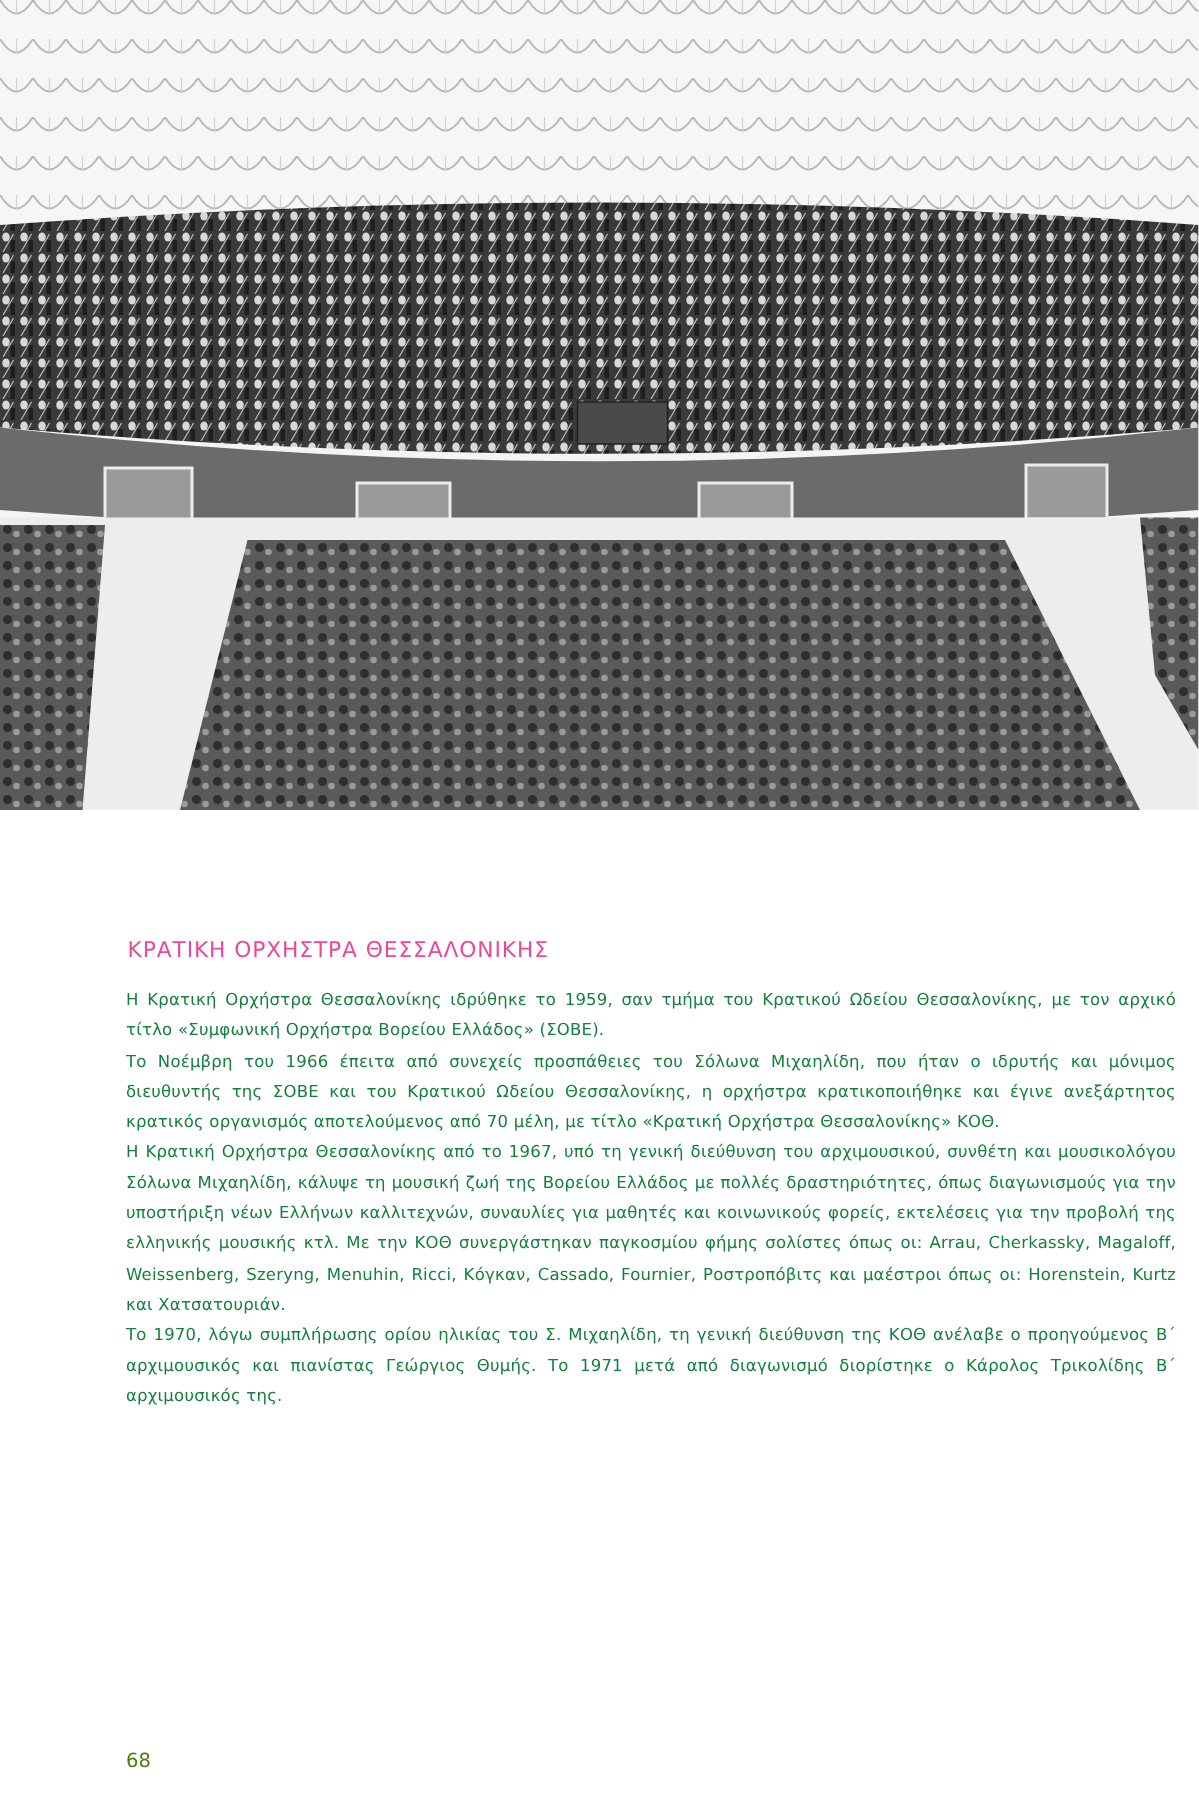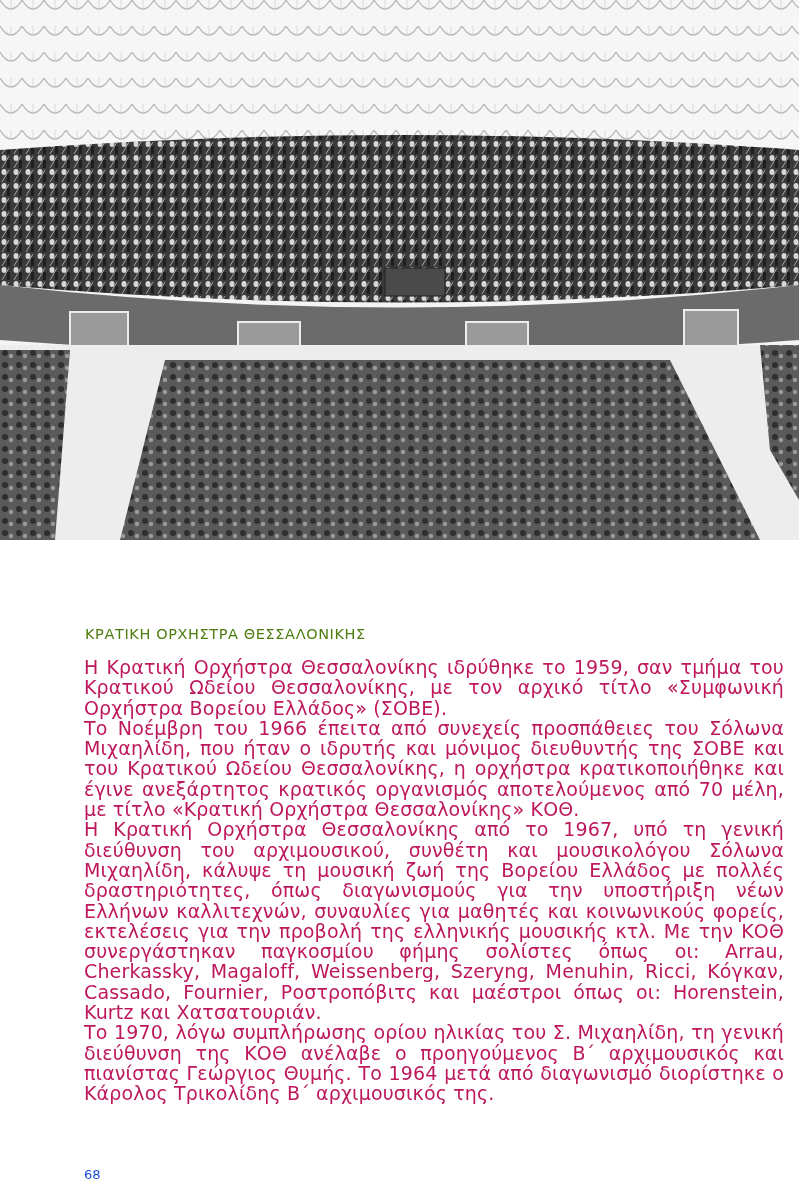--- a/index.html
+++ b/index.html
@@ -1,25 +1,25 @@
 <!DOCTYPE html>
 <html><head>
 <meta charset="utf-8">
 <style>
   html, body { margin: 0; padding: 0; background: #ffffff; }
   body { width: 799px; height: 1200px; position: relative; overflow: hidden;
          font-family: "DejaVu Sans", "Liberation Sans", sans-serif; color: #3a3a3a; }
   .photo { position: absolute; left: 0; top: 0; width: 799px; height: 540px; overflow: hidden; background: #f4f4f4; }
   .photo svg { display: block; }
   .section-title { position: absolute; left: 85px; top: 626px; font-size: 14.5px; letter-spacing: 0.6px;
-                   color: #4d7c0f; font-weight: normal; margin: 0; }
-  .body-text { position: absolute; left: 84px; top: 657px; width: 700px; font-size: 19px; line-height: 20.3px;
-               color: #be185d; text-align: justify; letter-spacing: 0.15px; }
+                   color: #ec4899; font-weight: normal; margin: 0; }
+  .body-text { position: absolute; left: 84px; top: 657px; width: 700px; font-size: 11px; line-height: 20.3px;
+               color: #15803d; text-align: justify; letter-spacing: 0.15px; }
   .body-text p { margin: 0; text-indent: 0; }
-  .page-number { position: absolute; left: 84px; top: 1167px; font-size: 13px; color: #1d4ed8; }
+  .page-number { position: absolute; left: 84px; top: 1167px; font-size: 13px; color: #4d7c0f; }
 </style>
 </head>
 <body>
 
 <div class="photo">
   <svg width="799" height="540" viewBox="0 0 799 540" xmlns="http://www.w3.org/2000/svg">
     <defs>
       <pattern id="drape" width="22" height="26" patternUnits="userSpaceOnUse">
         <rect width="22" height="26" fill="#f6f6f6"></rect>
         <path d="M0 0 Q11 18 22 0" fill="none" stroke="#b8b8b8" stroke-width="1.3"></path>
@@ -56,16 +56,16 @@
     <path d="M760 345 L799 345 L799 500 L770 450 Z" fill="url(#crowd)"></path>
   </svg>
 </div>
 
 <h2 class="section-title">ΚΡΑΤΙΚΗ ΟΡΧΗΣΤΡΑ ΘΕΣΣΑΛΟΝΙΚΗΣ</h2>
 
 <div class="body-text">
   <p>Η Κρατική Ορχήστρα Θεσσαλονίκης ιδρύθηκε το 1959, σαν τμήμα του Κρατικού Ωδείου Θεσσαλονίκης, με τον αρχικό τίτλο «Συμφωνική Ορχήστρα Βορείου Ελλάδος» (ΣΟΒΕ).</p>
   <p>Το Νοέμβρη του 1966 έπειτα από συνεχείς προσπάθειες του Σόλωνα Μιχαηλίδη, που ήταν ο ιδρυτής και μόνιμος διευθυντής της ΣΟΒΕ και του Κρατικού Ωδείου Θεσσαλονίκης, η ορχήστρα κρατικοποιήθηκε και έγινε ανεξάρτητος κρατικός οργανισμός αποτελούμενος από 70 μέλη, με τίτλο «Κρατική Ορχήστρα Θεσσαλονίκης» ΚΟΘ.</p>
   <p>Η Κρατική Ορχήστρα Θεσσαλονίκης από το 1967, υπό τη γενική διεύθυνση του αρχιμουσικού, συνθέτη και μουσικολόγου Σόλωνα Μιχαηλίδη, κάλυψε τη μουσική ζωή της Βορείου Ελλάδος με πολλές δραστηριότητες, όπως διαγωνισμούς για την υποστήριξη νέων Ελλήνων καλλιτεχνών, συναυλίες για μαθητές και κοινωνικούς φορείς, εκτελέσεις για την προβολή της ελληνικής μουσικής κτλ. Με την ΚΟΘ συνεργάστηκαν παγκοσμίου φήμης σολίστες όπως οι: Arrau, Cherkassky, Magaloff, Weissenberg, Szeryng, Menuhin, Ricci, Κόγκαν, Cassado, Fournier, Ροστροπόβιτς και μαέστροι όπως οι: Horenstein, Kurtz και Χατσατουριάν.</p>
-  <p>Το 1970, λόγω συμπλήρωσης ορίου ηλικίας του Σ. Μιχαηλίδη, τη γενική διεύθυνση της ΚΟΘ ανέλαβε ο προηγούμενος Β΄ αρχιμουσικός και πιανίστας Γεώργιος Θυμής. Το 1964 μετά από διαγωνισμό διορίστηκε ο Κάρολος Τρικολίδης Β΄ αρχιμουσικός της.</p>
+  <p>Το 1970, λόγω συμπλήρωσης ορίου ηλικίας του Σ. Μιχαηλίδη, τη γενική διεύθυνση της ΚΟΘ ανέλαβε ο προηγούμενος Β΄ αρχιμουσικός και πιανίστας Γεώργιος Θυμής. Το 1971 μετά από διαγωνισμό διορίστηκε ο Κάρολος Τρικολίδης Β΄ αρχιμουσικός της.</p>
 </div>
 
 <div class="page-number">68</div>
 
 </body></html>

